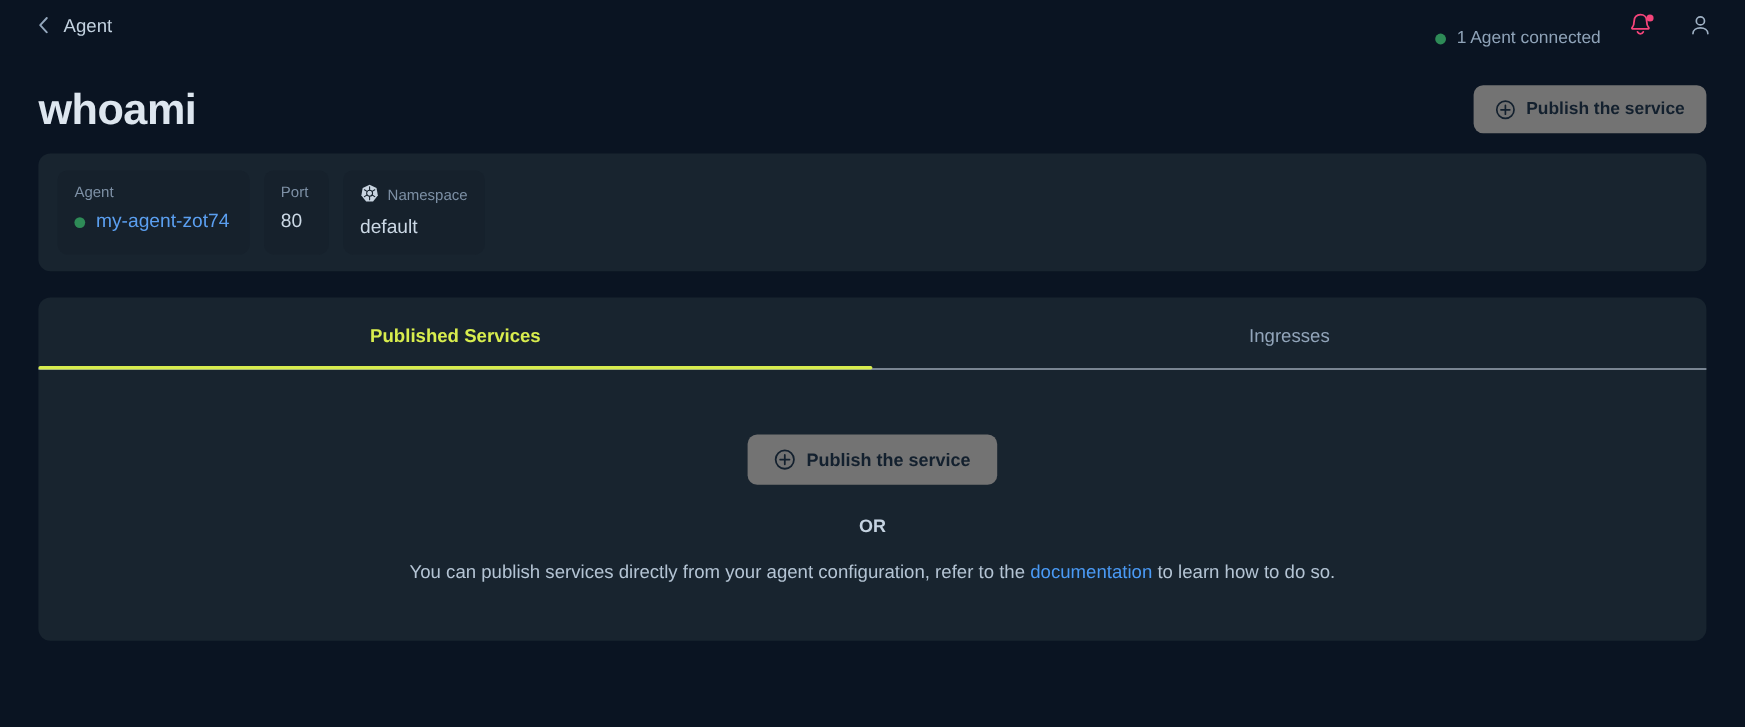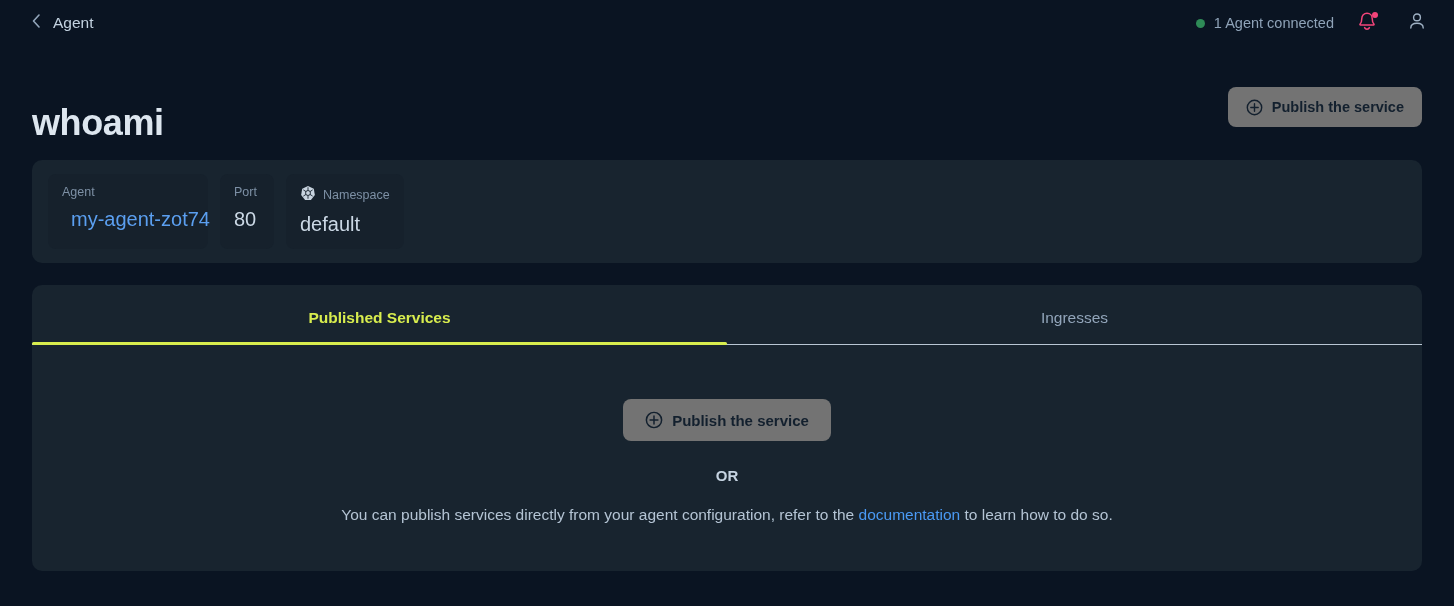--- a/index.html
+++ b/index.html
@@ -36,21 +36,21 @@
     transform: translateY(-1px);
   }
   .breadcrumb .bc-label {
     color: #c3d2e0;
     font-size: 15.5px;
     font-weight: 400;
   }
 
   .topright {
     display: flex;
-    align-items: center;
+    align-items: flex-end;
     gap: 16px;
   }
   .conn {
     display: flex;
     align-items: center;
     gap: 9px;
     font-size: 14.5px;
     color: #8fa3b8;
   }
   .dot-green {
@@ -79,21 +79,20 @@
     display: flex;
     align-items: center;
     justify-content: space-between;
     padding: 24px 32px 16px 32px;
   }
   .page-title {
     font-size: 36px;
     font-weight: 700;
     color: #dde6ef;
     letter-spacing: -0.4px;
-    margin-top: 32px;
   }
 
   .btn-lime {
     background: #737373;
     color: #13202e;
     border: none;
     border-radius: 8px;
     height: 40px;
     padding: 0 18px;
     display: inline-flex;
@@ -127,21 +126,21 @@
   .info-card .lbl {
     font-size: 12.5px;
     color: #7d90a5;
     margin-bottom: 9px;
     display: flex;
     align-items: center;
     gap: 7px;
     white-space: nowrap;
   }
   .info-card .val {
-    font-size: 20px;
+    font-size: 16px;
     color: #cbd8e5;
     display: flex;
     align-items: center;
     gap: 9px;
     white-space: nowrap;
   }
   .val-link {
     color: #5b9ff0;
     text-decoration: none;
     cursor: pointer;

